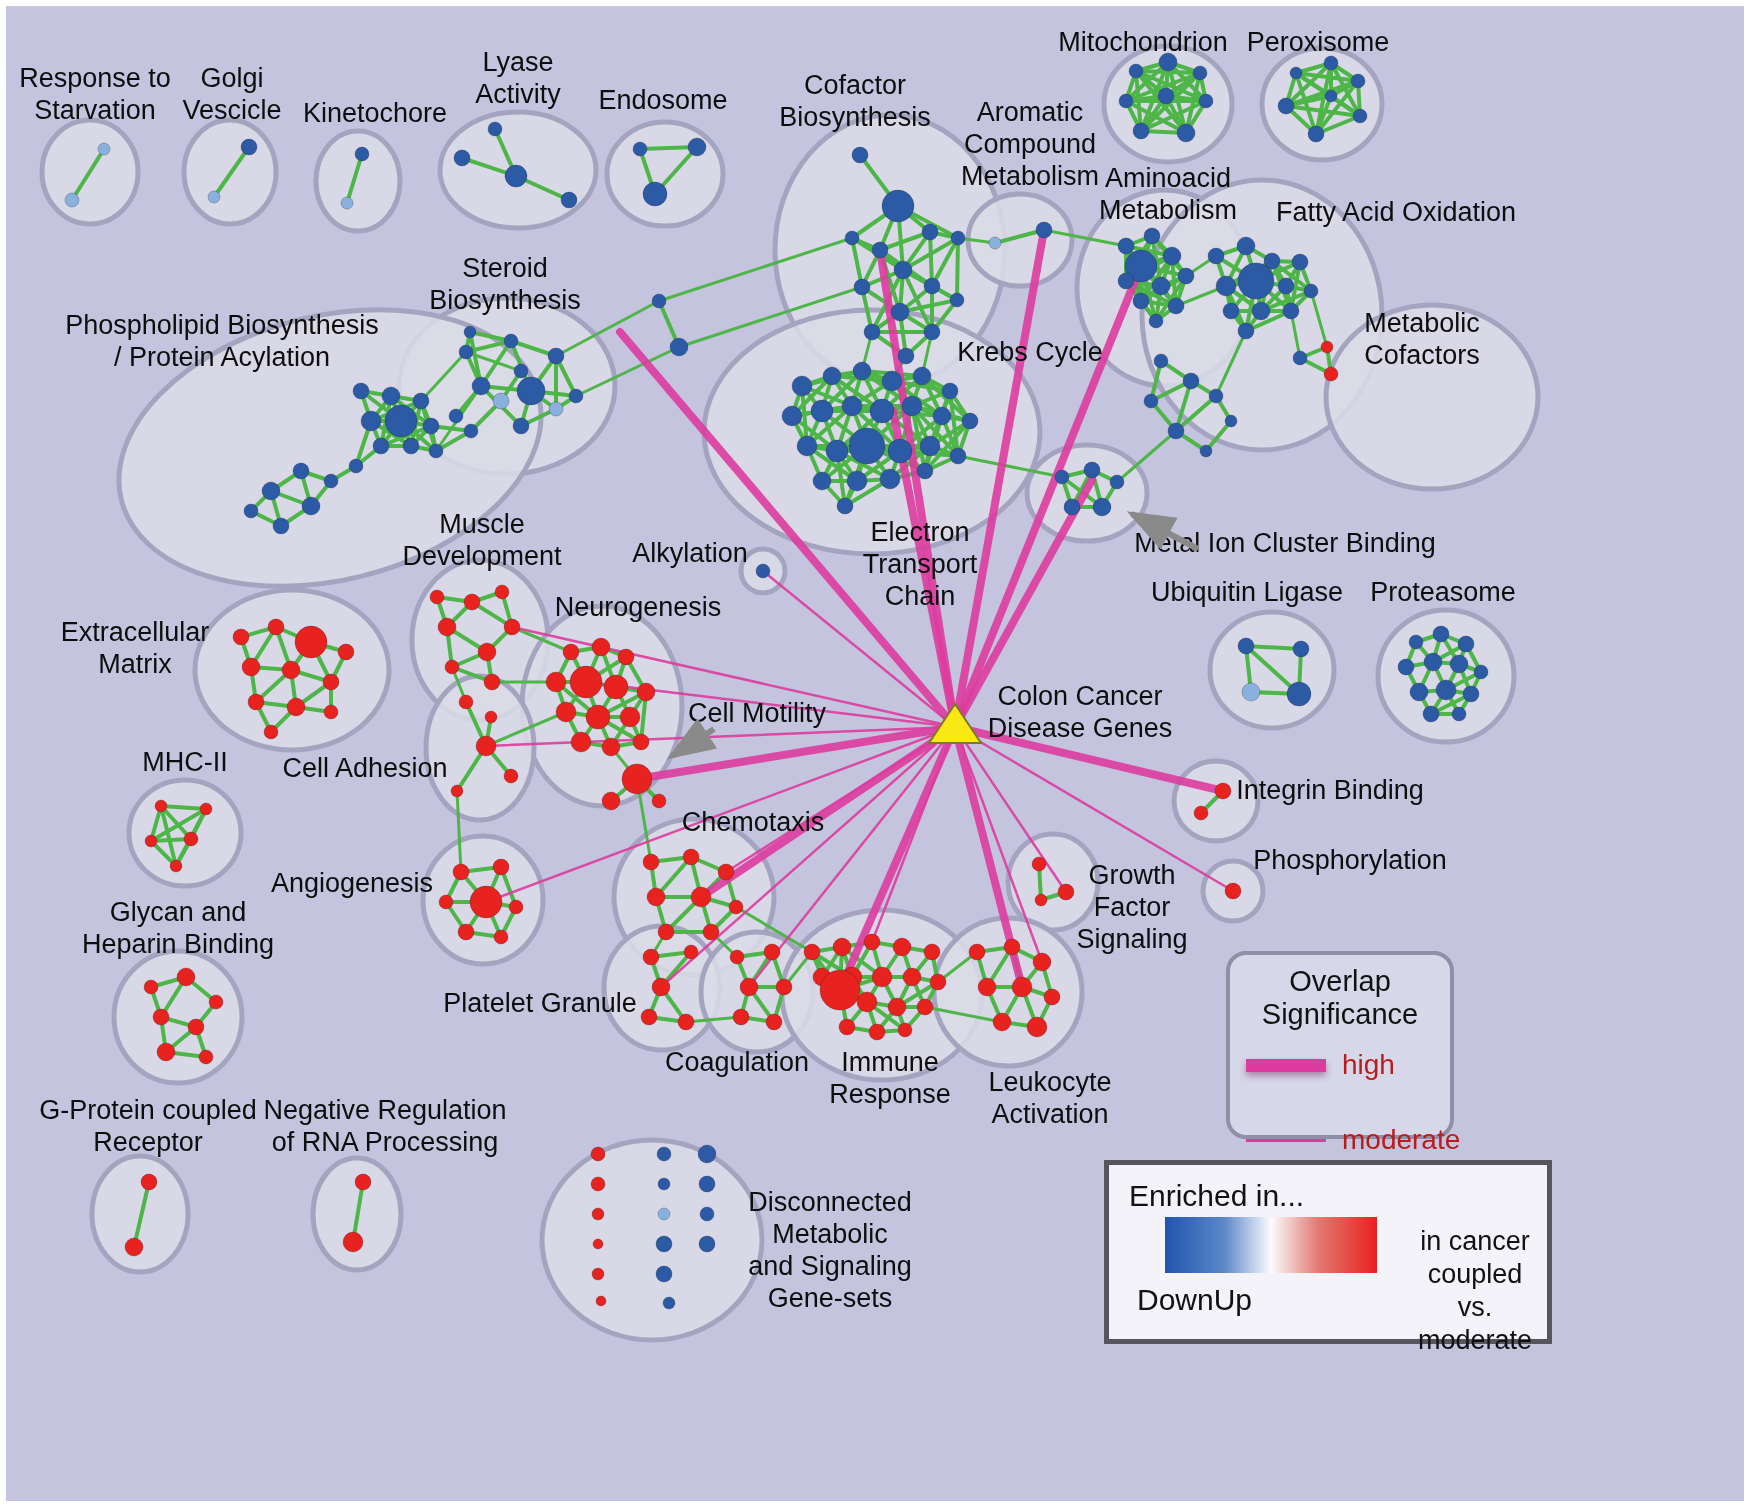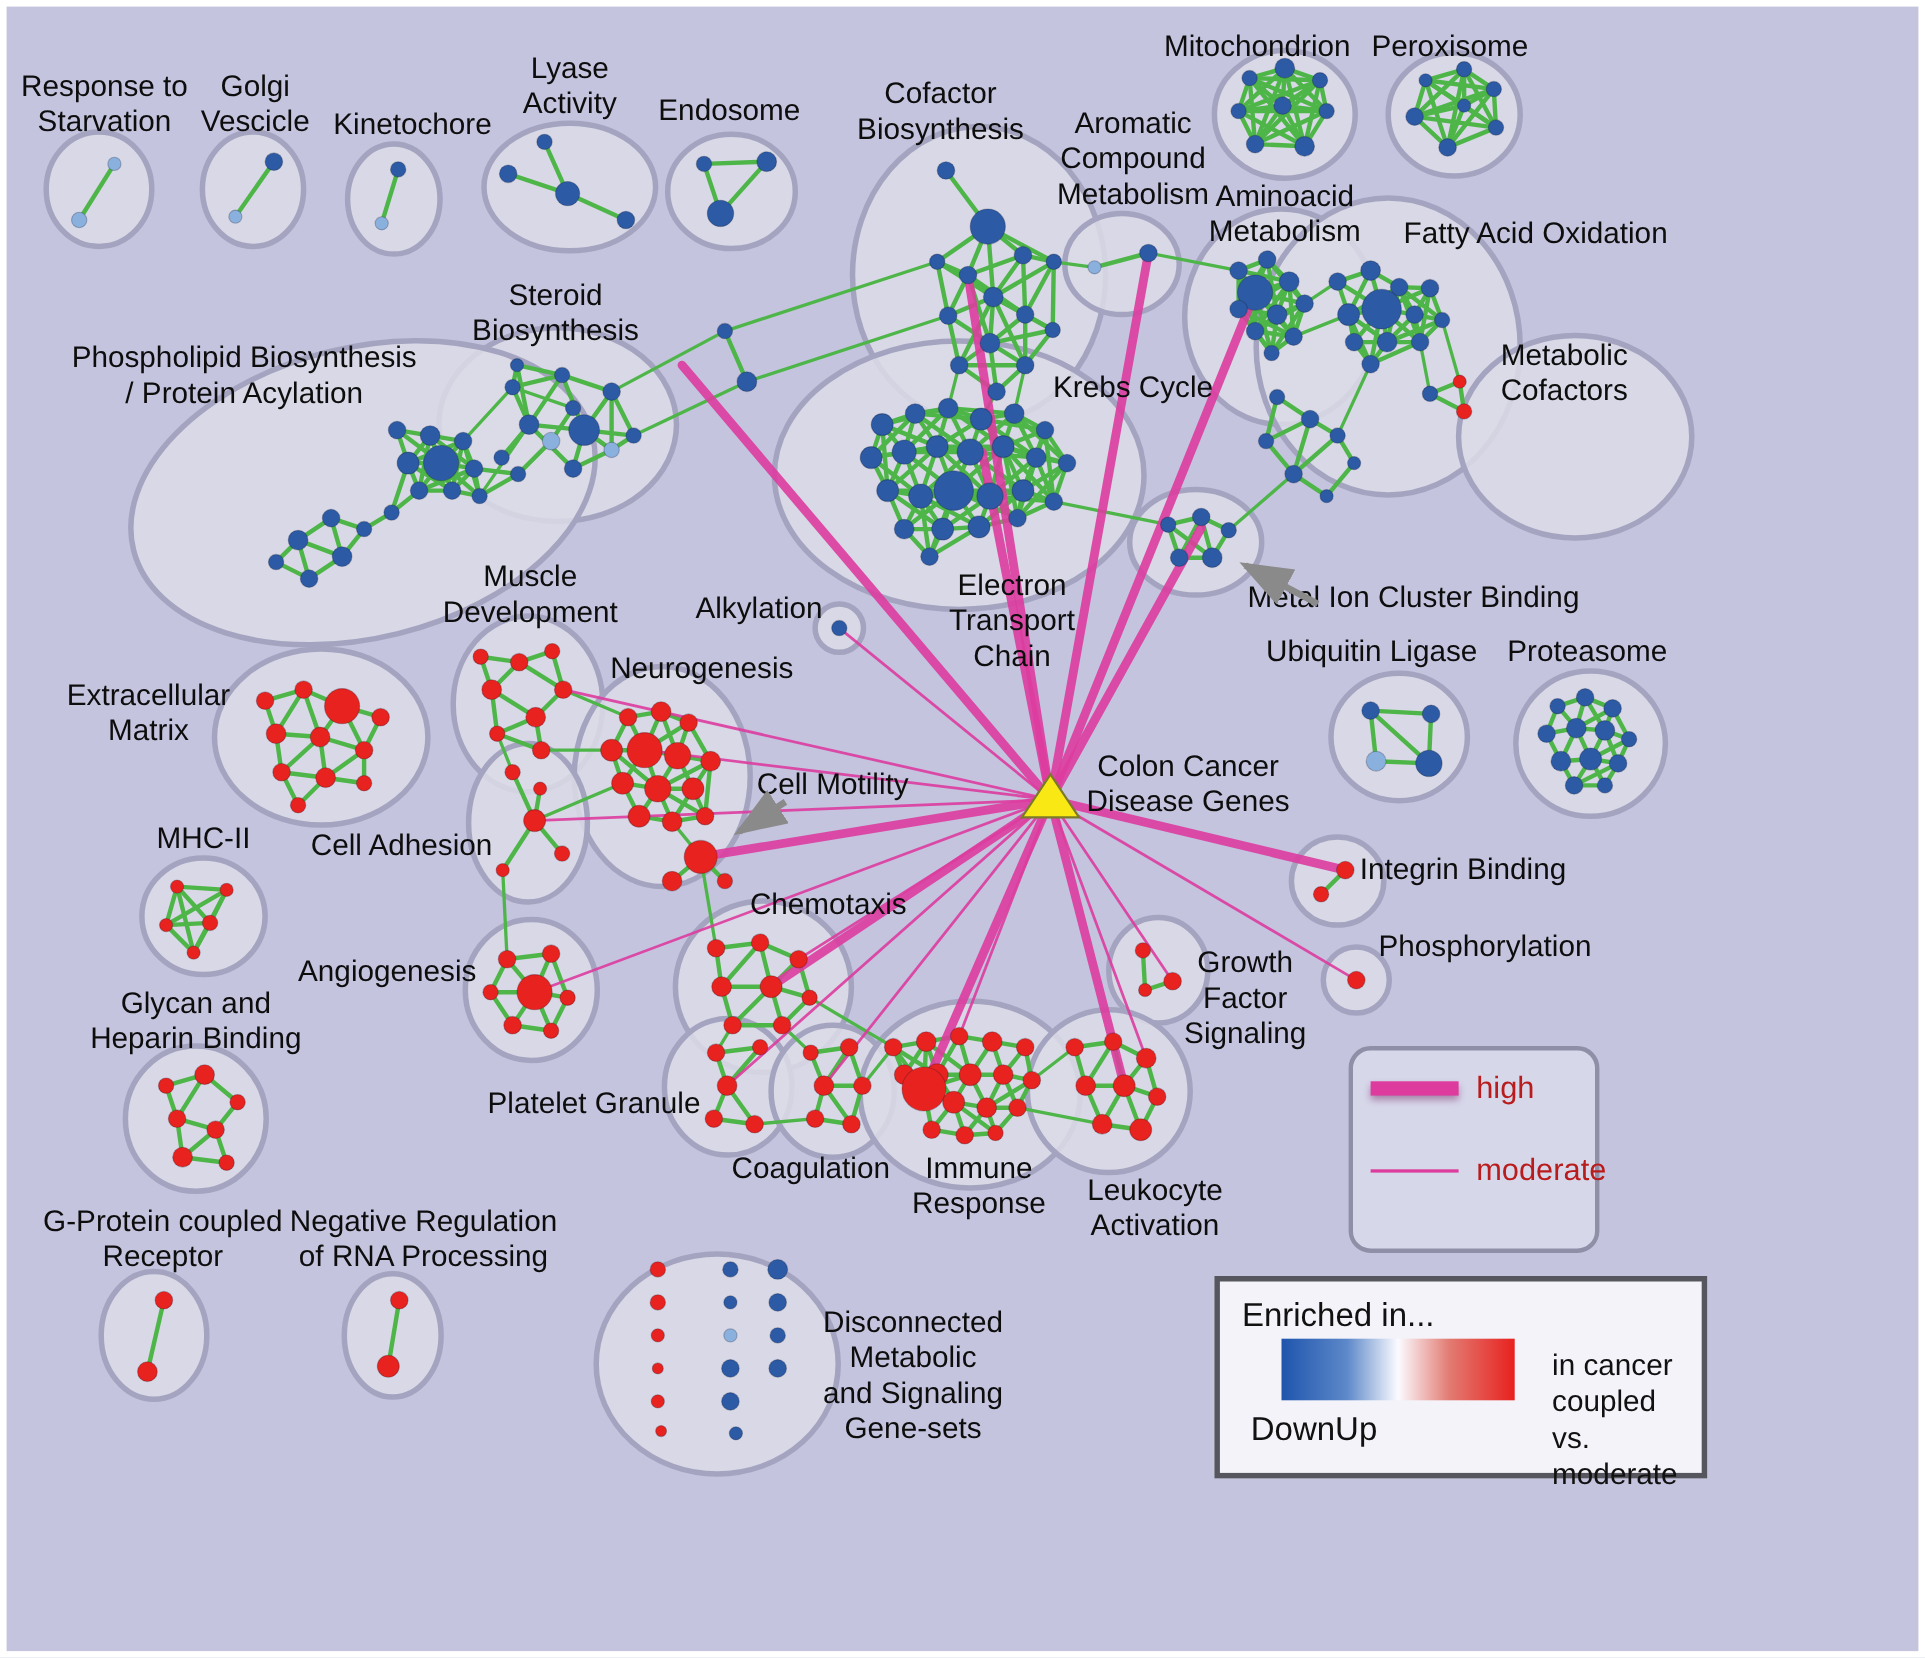--- a/index.html
+++ b/index.html
@@ -14,21 +14,21 @@
   .lo-item + .lo-item{margin-top:43px}
   .lo-swatch{width:80px;margin-right:16px;background:#dd3c9e;flex:0 0 auto}
   .lo-high{height:13px;box-shadow:0 4px 7px rgba(110,30,90,0.45)}
   .lo-moderate{height:3px}
   .lo-label{font-size:28px;color:#b91c1c}
   #legend-enriched{left:1104px;top:1160px;width:438px;height:174px;background:#f3f3f9;border:5px solid #56565f}
   .le-title{position:absolute;left:20px;top:14px;width:290px;text-align:left;font-size:30px;color:#111}
   .le-bar{position:absolute;left:56px;top:52px;width:212px;height:56px;
     background:linear-gradient(to right,#1f55ad 0%,#5d88c9 28%,#fbfbff 50%,#e27b72 72%,#e8211f 100%)}
   .le-axis{position:absolute;left:28px;top:118px;width:268px;display:flex;font-size:30px;color:#111}
-  .le-note{position:absolute;left:302px;top:60px;width:128px;font-size:27px;line-height:33px;color:#111}
+  .le-note{position:absolute;left:302px;top:60px;width:128px;text-align:center;font-size:27px;line-height:33px;color:#111}
 </style>
 </head>
 <body>
 
 <svg id="net" width="1750" height="1507" viewBox="0 0 1750 1507">
   <rect id="bg" x="6" y="6" width="1738" height="1495" fill="#c4c4df"></rect>
 <defs>
       <marker id="ah" markerWidth="10" markerHeight="8" refX="7" refY="3" orient="auto" markerUnits="strokeWidth">
         <path d="M0,0 L8,3 L0,6 Z" fill="#8a8a8a"></path>
       </marker>
@@ -1068,20 +1068,24 @@
       <text x="1080" y="696" text-anchor="middle" font-size="27" fill="#0d0d0d" dominant-baseline="central">Colon Cancer</text>
       <text x="1080" y="728" text-anchor="middle" font-size="27" fill="#0d0d0d" dominant-baseline="central">Disease Genes</text>
     </g>
     <g>
       <line x1="1198" y1="549" x2="1132" y2="514" stroke="#8a8a8a" stroke-width="6" marker-end="url(#ah)"></line>
       <line x1="714" y1="729" x2="672" y2="756" stroke="#8a8a8a" stroke-width="6" marker-end="url(#ah)"></line>
     </g>
   </svg>
 
 <div id="legend-overlap" class="legend">
+  <div class="lo-title">
+    <div>Overlap</div>
+    <div>Significance</div>
+  </div>
   <div class="lo-item">
     <span class="lo-swatch lo-high" style="background: rgb(221, 60, 158);"></span>
     <span class="lo-label">high</span>
   </div>
   <div class="lo-item">
     <span class="lo-swatch lo-moderate" style="background: rgb(221, 60, 158);"></span>
     <span class="lo-label">moderate</span>
   </div>
 </div>
 

